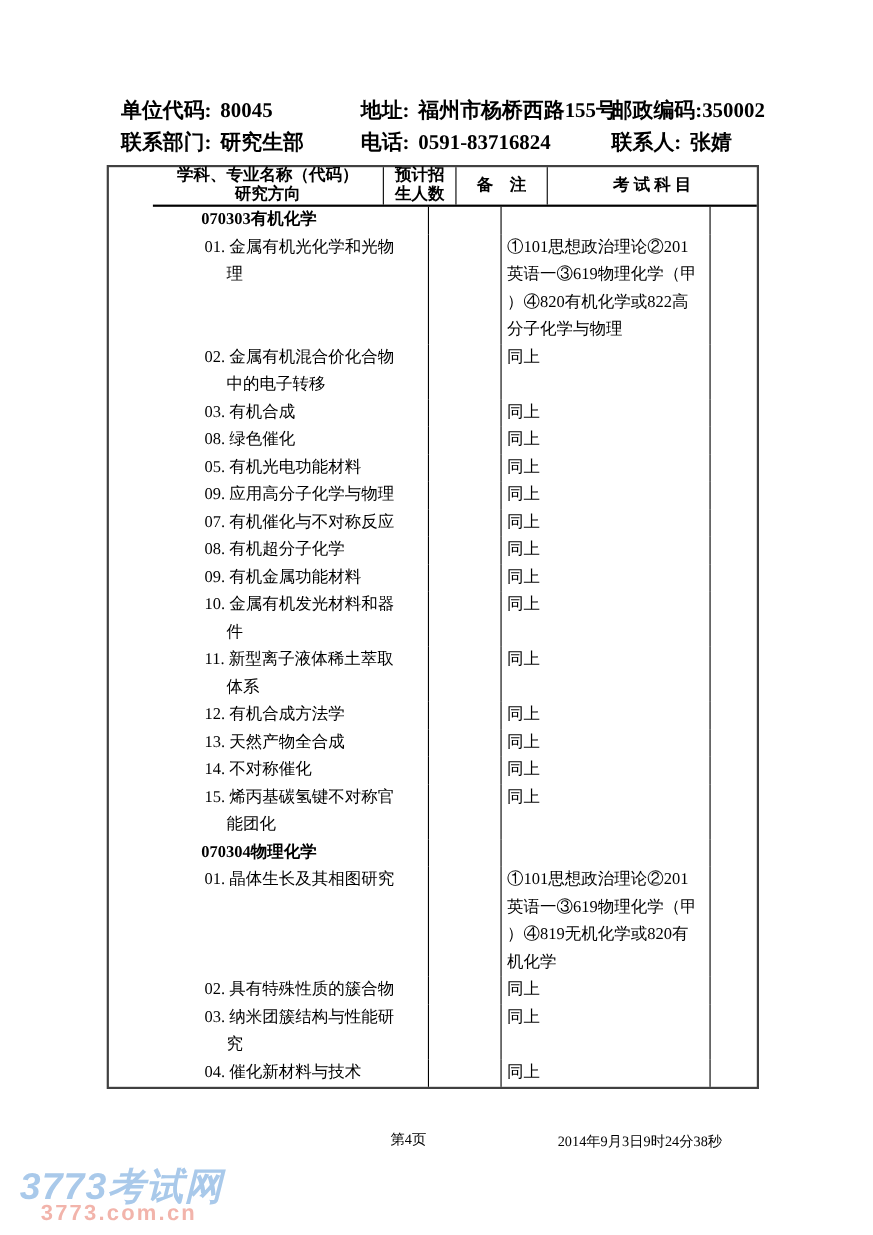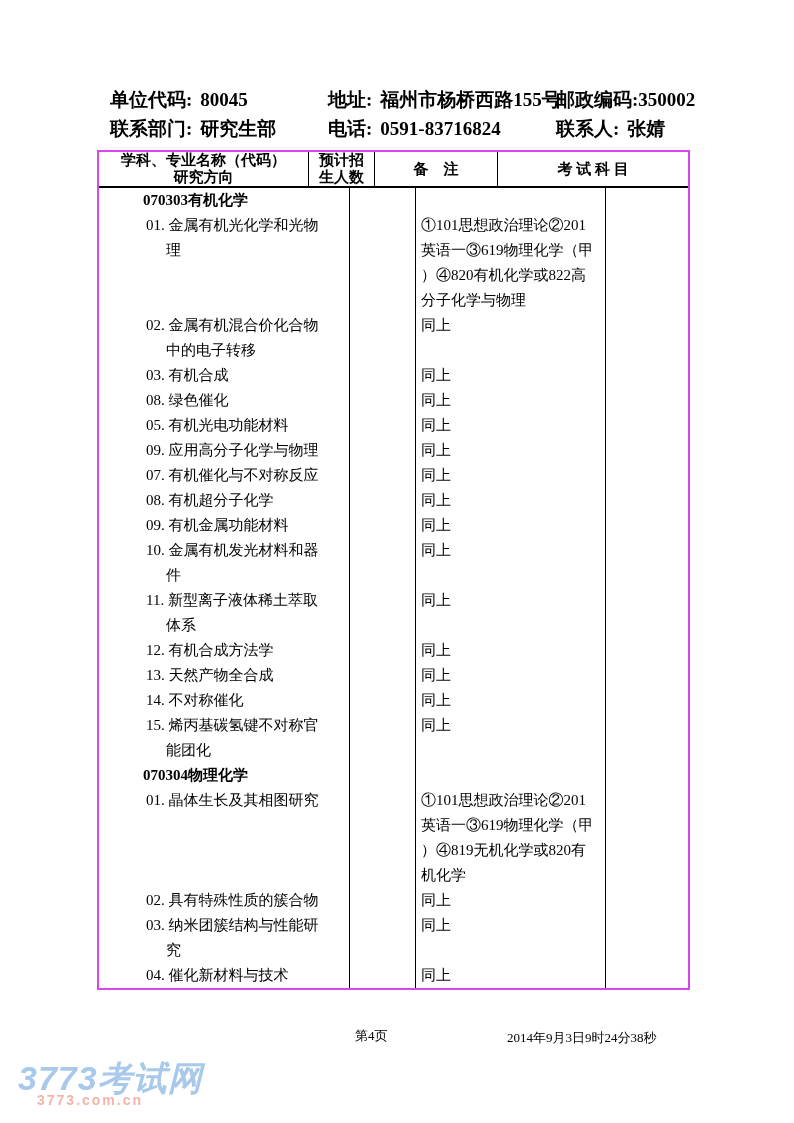--- a/index.html
+++ b/index.html
@@ -22,22 +22,23 @@
   .r1 { top: 87px; } .r2 { top: 116px; }
   .ca { left: 110px; } .cb { left: 328px; } .cc { left: 556px; }
   .info-item .val { margin-left: 8px; }
   .info-item .val.no-gap { margin-left: 0; }
 
   
   .table {
     position: absolute;
     left: 97px; top: 150px;
     width: 593px;
-    border: 2px solid #d946ef;
+    border: 2px solid #404040;
     background: #fff;
+    padding-left: 40px;
   }
   .thead { display: flex; border-bottom: 2px solid #000; height: 36px; }
   .thead .cell {
     display: flex; align-items: center; justify-content: center;
     font-weight: bold; font-size: 15px; line-height: 17px;
     text-align: center; white-space: pre-line;
     padding: 0 2px;
   }
   .cell { border-right: 1px solid #000; }
   .cell:last-child { border-right: none; }
@@ -58,21 +59,21 @@
   
   .wm-name {
     position: absolute; left: 18px; top: 1056px;
     font-family: "Liberation Sans", "DejaVu Sans", sans-serif;
     font-size: 34px; font-weight: bold; font-style: italic;
     color: #a9c9ea; letter-spacing: 1px;
   }
   .wm-url {
     position: absolute; left: 37px; top: 1092px;
     font-family: "Liberation Sans", "DejaVu Sans", sans-serif;
-    font-size: 14px; font-weight: bold;
+    font-size: 20px; font-weight: bold;
     color: #f2b4ab; letter-spacing: 2px;
   }
 </style>
 </head>
 <body>
 
 <div class="page">
 
   <span class="info-item r1 ca"><span class="lbl">单位代码:</span><span class="val">80045</span></span>
   <span class="info-item r1 cb"><span class="lbl">地址:</span><span class="val">福州市杨桥西路155号</span></span>

